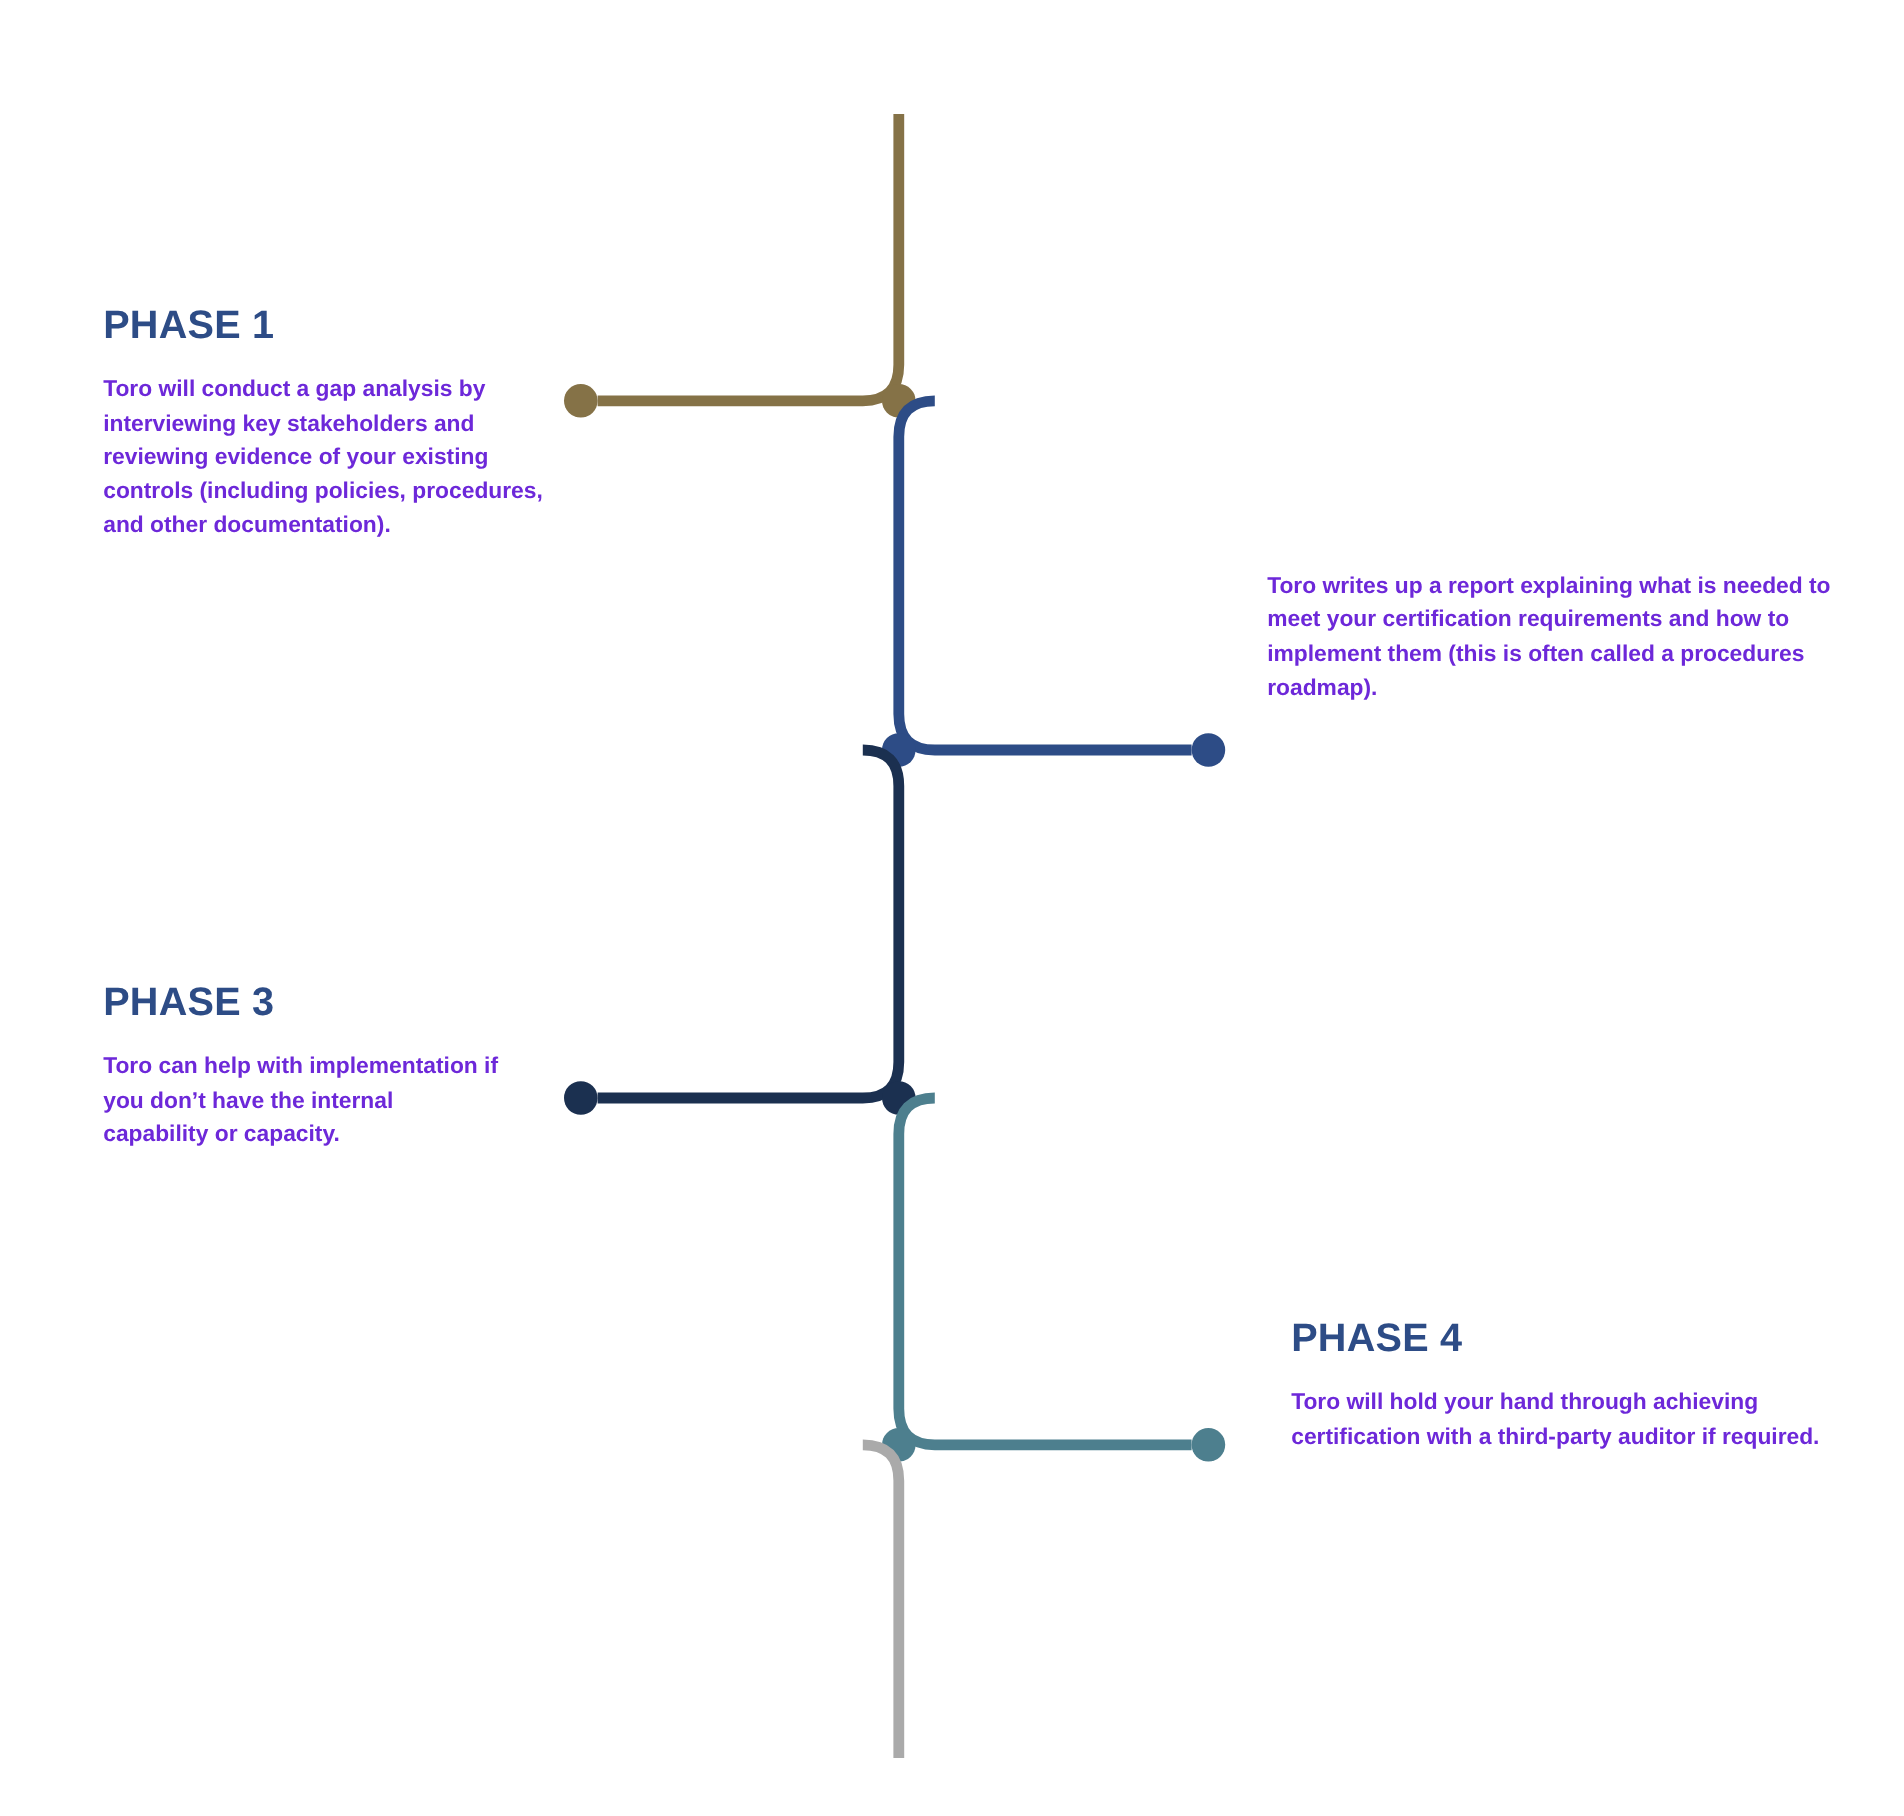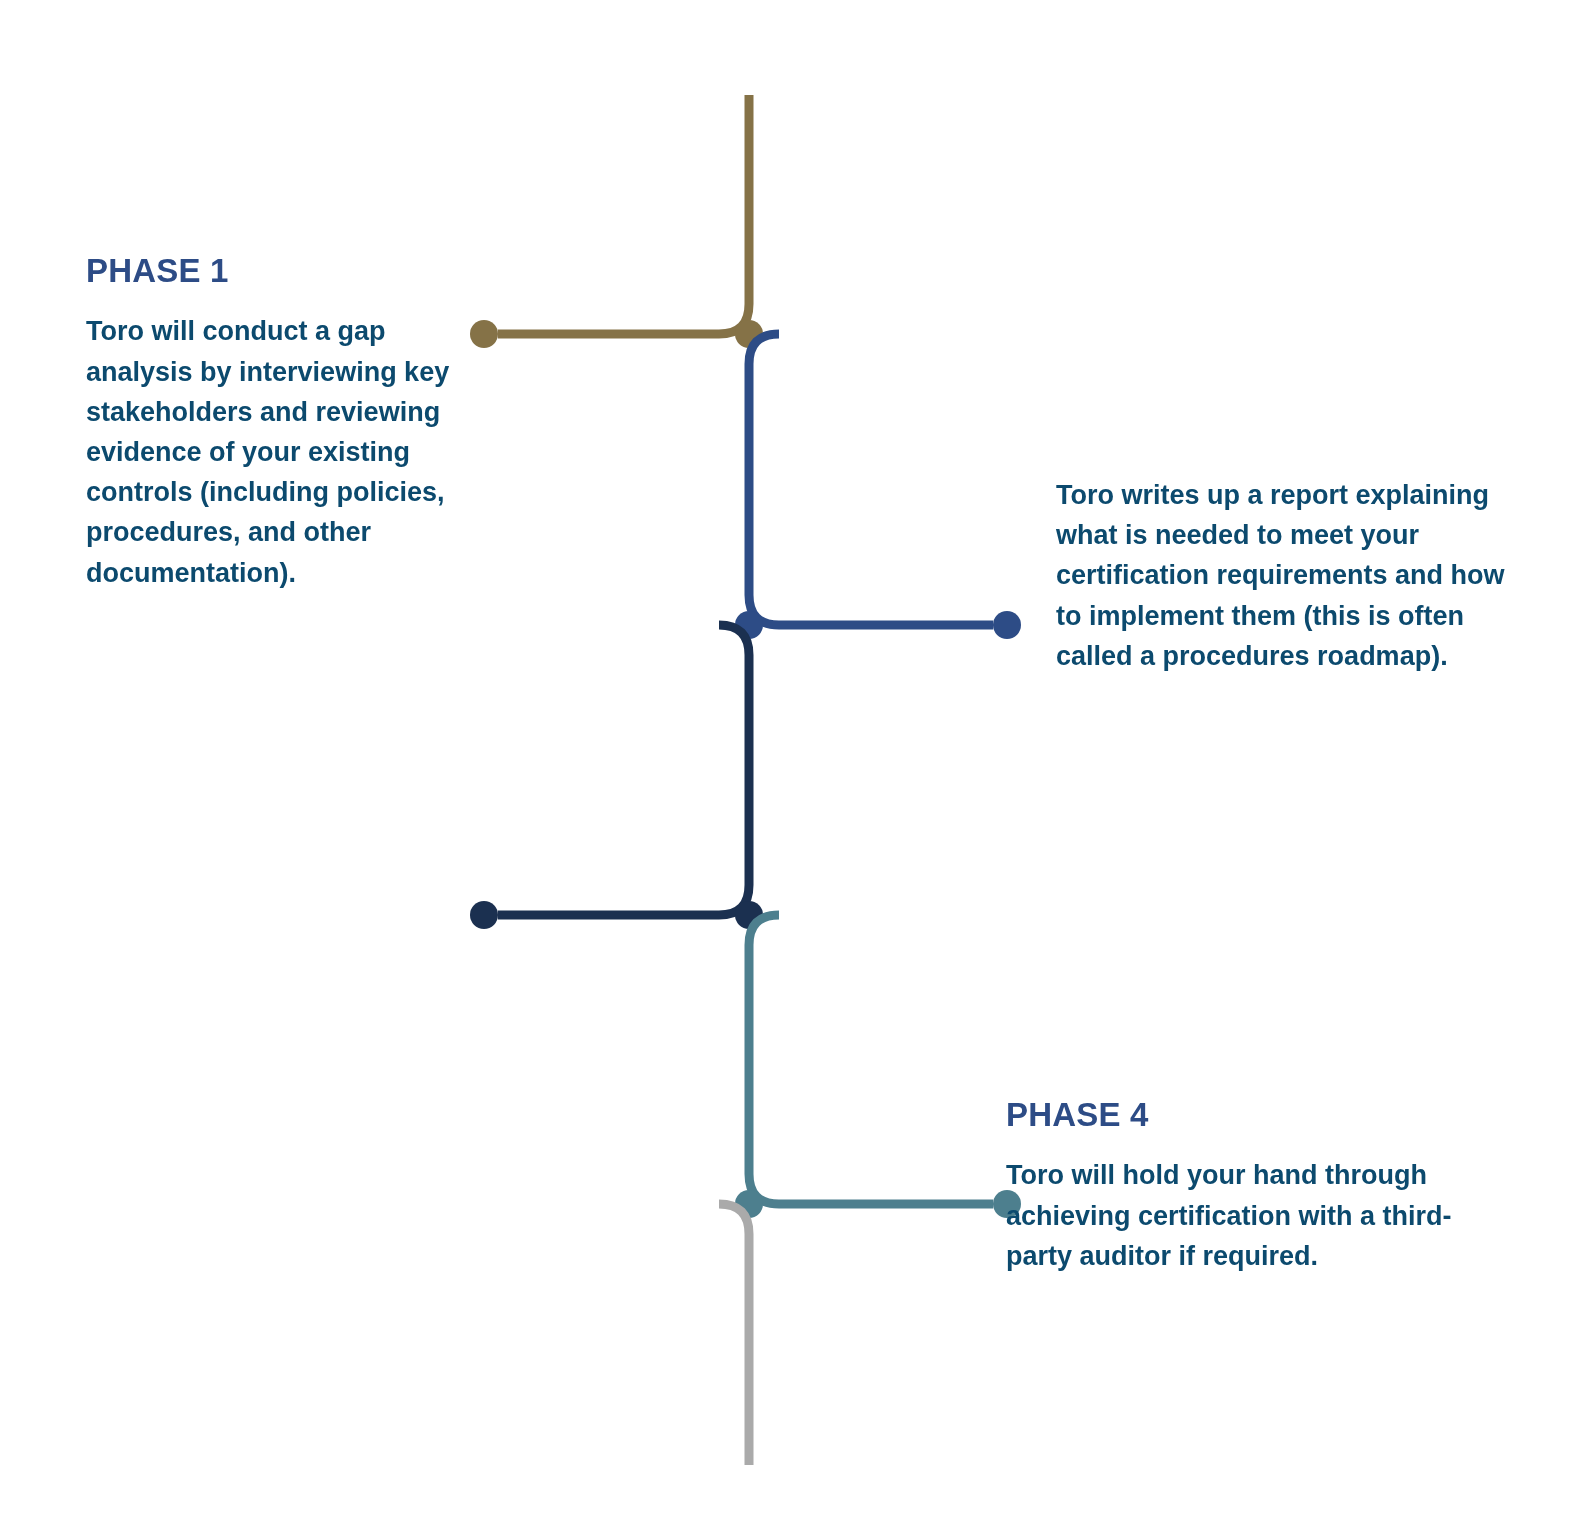--- a/index.html
+++ b/index.html
@@ -33,31 +33,31 @@
   .phase-heading {
     font-size: 33px;
     font-weight: bold;
     letter-spacing: 0.2px;
     color: #2d4c86;
     margin: 0 0 22px 0;
     line-height: 1.1;
     white-space: nowrap;
   }
   .phase-body {
-    font-size: 27px;
+    font-size: 19px;
     font-weight: bold;
-    color: #0c4a6e;
+    color: #6d28d9;
     line-height: 1.49;
     margin: 0;
   }
   
   #phase-1 { left: 86px;   top: 222px;  width: 396px; }
   #phase-2 { left: 1056px; top: 444px;  width: 470px; }
   #phase-3 { left: 86px;   top: 786px;  width: 330px; }
-  #phase-4 { left: 1006px; top: 1066px; width: 452px; }
+  #phase-4 { left: 1076px; top: 1066px; width: 452px; }
   #phase-2 .phase-heading { margin-left: 4px; }
 </style>
 </head>
 <body>
 
 <div id="canvas">
 
   <svg id="flow-svg" viewBox="0 0 1587 1513" xmlns="http://www.w3.org/2000/svg">
 
     <g>
@@ -91,19 +91,23 @@
 
   <div class="phase-block" id="phase-1">
     <h2 class="phase-heading">PHASE 1</h2>
     <p class="phase-body">Toro will conduct a gap analysis by interviewing key stakeholders and reviewing evidence of your existing controls (including policies, procedures, and other documentation).</p>
   </div>
 
   <div class="phase-block" id="phase-2">
     <p class="phase-body">Toro writes up a report explaining what is needed to meet your certification requirements and how to implement them (this is often called a procedures roadmap).</p>
   </div>
 
+  <div class="phase-block" id="phase-3">
+    <h2 class="phase-heading">PHASE 3</h2>
+    <p class="phase-body">Toro can help with implementation if you don’t have the internal capability or capacity.</p>
+  </div>
 
   <div class="phase-block" id="phase-4">
     <h2 class="phase-heading">PHASE 4</h2>
     <p class="phase-body">Toro will hold your hand through achieving certification with a third-party auditor if required.</p>
   </div>
 
 </div>
 
 </body></html>

